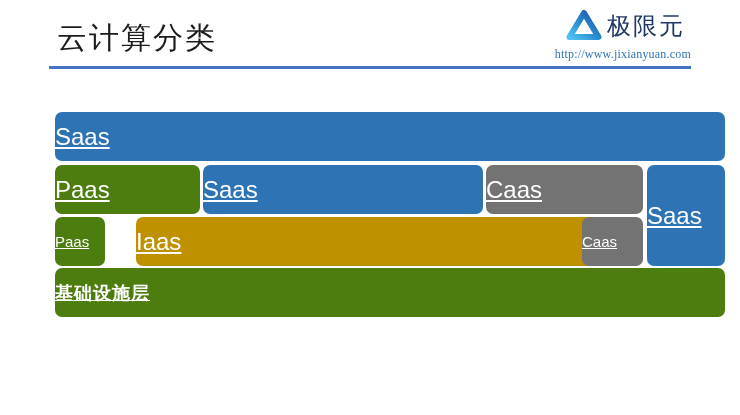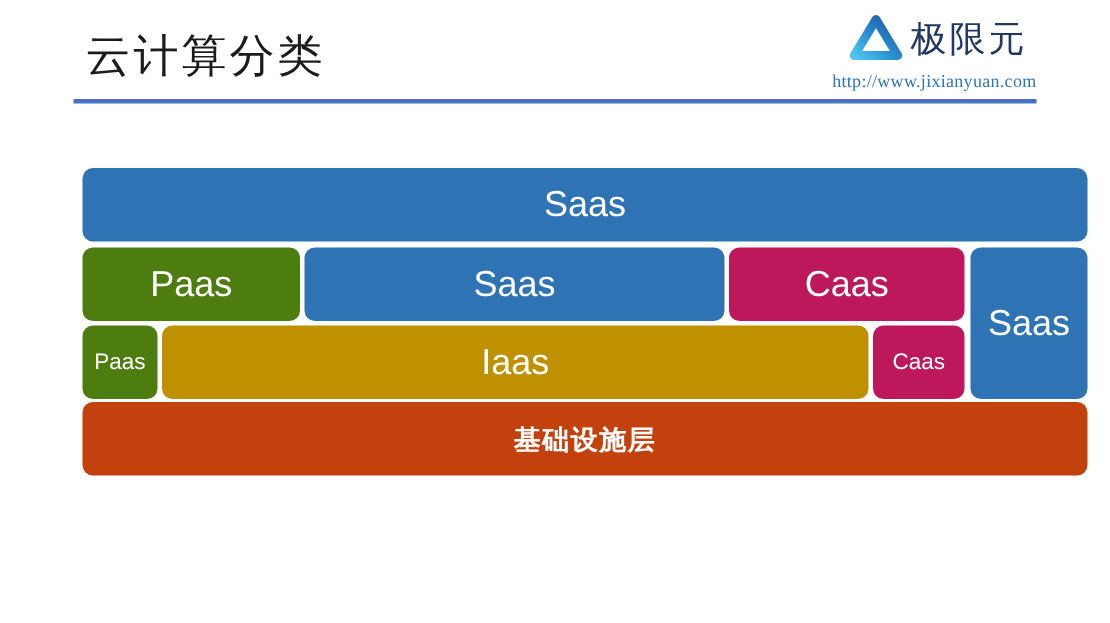--- a/index.html
+++ b/index.html
@@ -60,31 +60,32 @@
     font-family: Liberation Serif, serif;
   }
 
   
   .diagram { position: absolute; inset: 0; }
   .dbox {
     position: absolute;
     border-radius: 7px;
     display: flex;
     align-items: center;
-    justify-content: center;
+    justify-content: flex-start;
     color: #ffffff;
     font-size: 24px;
     box-sizing: border-box;
+    text-decoration: underline;
   }
   .dbox.small { font-size: 15px; }
   .c-blue       { background: #2e74b5; }
   .c-lightgreen { background: #4d7c0f; }
-  .c-darkgreen  { background: #be185d; }
-  .c-gold       { background: #bf9000; }
-  .c-orange     { background: #c2410c; }
+  .c-darkgreen  { background: #737373; }
+  .c-gold       { background: #bf9000; margin-left: 28px; }
+  .c-orange     { background: #4d7c0f; }
 
   .pos-saas-top   { left: 55px;  top: 112px; width: 670px; height: 49px; }
   .pos-paas-mid   { left: 55px;  top: 165px; width: 145px; height: 49px; }
   .pos-saas-mid   { left: 203px; top: 165px; width: 280px; height: 49px; }
   .pos-caas-mid   { left: 486px; top: 165px; width: 157px; height: 49px; }
   .pos-saas-right { left: 647px; top: 165px; width: 78px;  height: 101px; }
   .pos-paas-small { left: 55px;  top: 217px; width: 50px;  height: 49px; }
   .pos-iaas       { left: 108px; top: 217px; width: 471px; height: 49px; }
   .pos-caas-small { left: 582px; top: 217px; width: 61px;  height: 49px; }
   .pos-infra      { left: 55px;  top: 268px; width: 670px; height: 49px;

